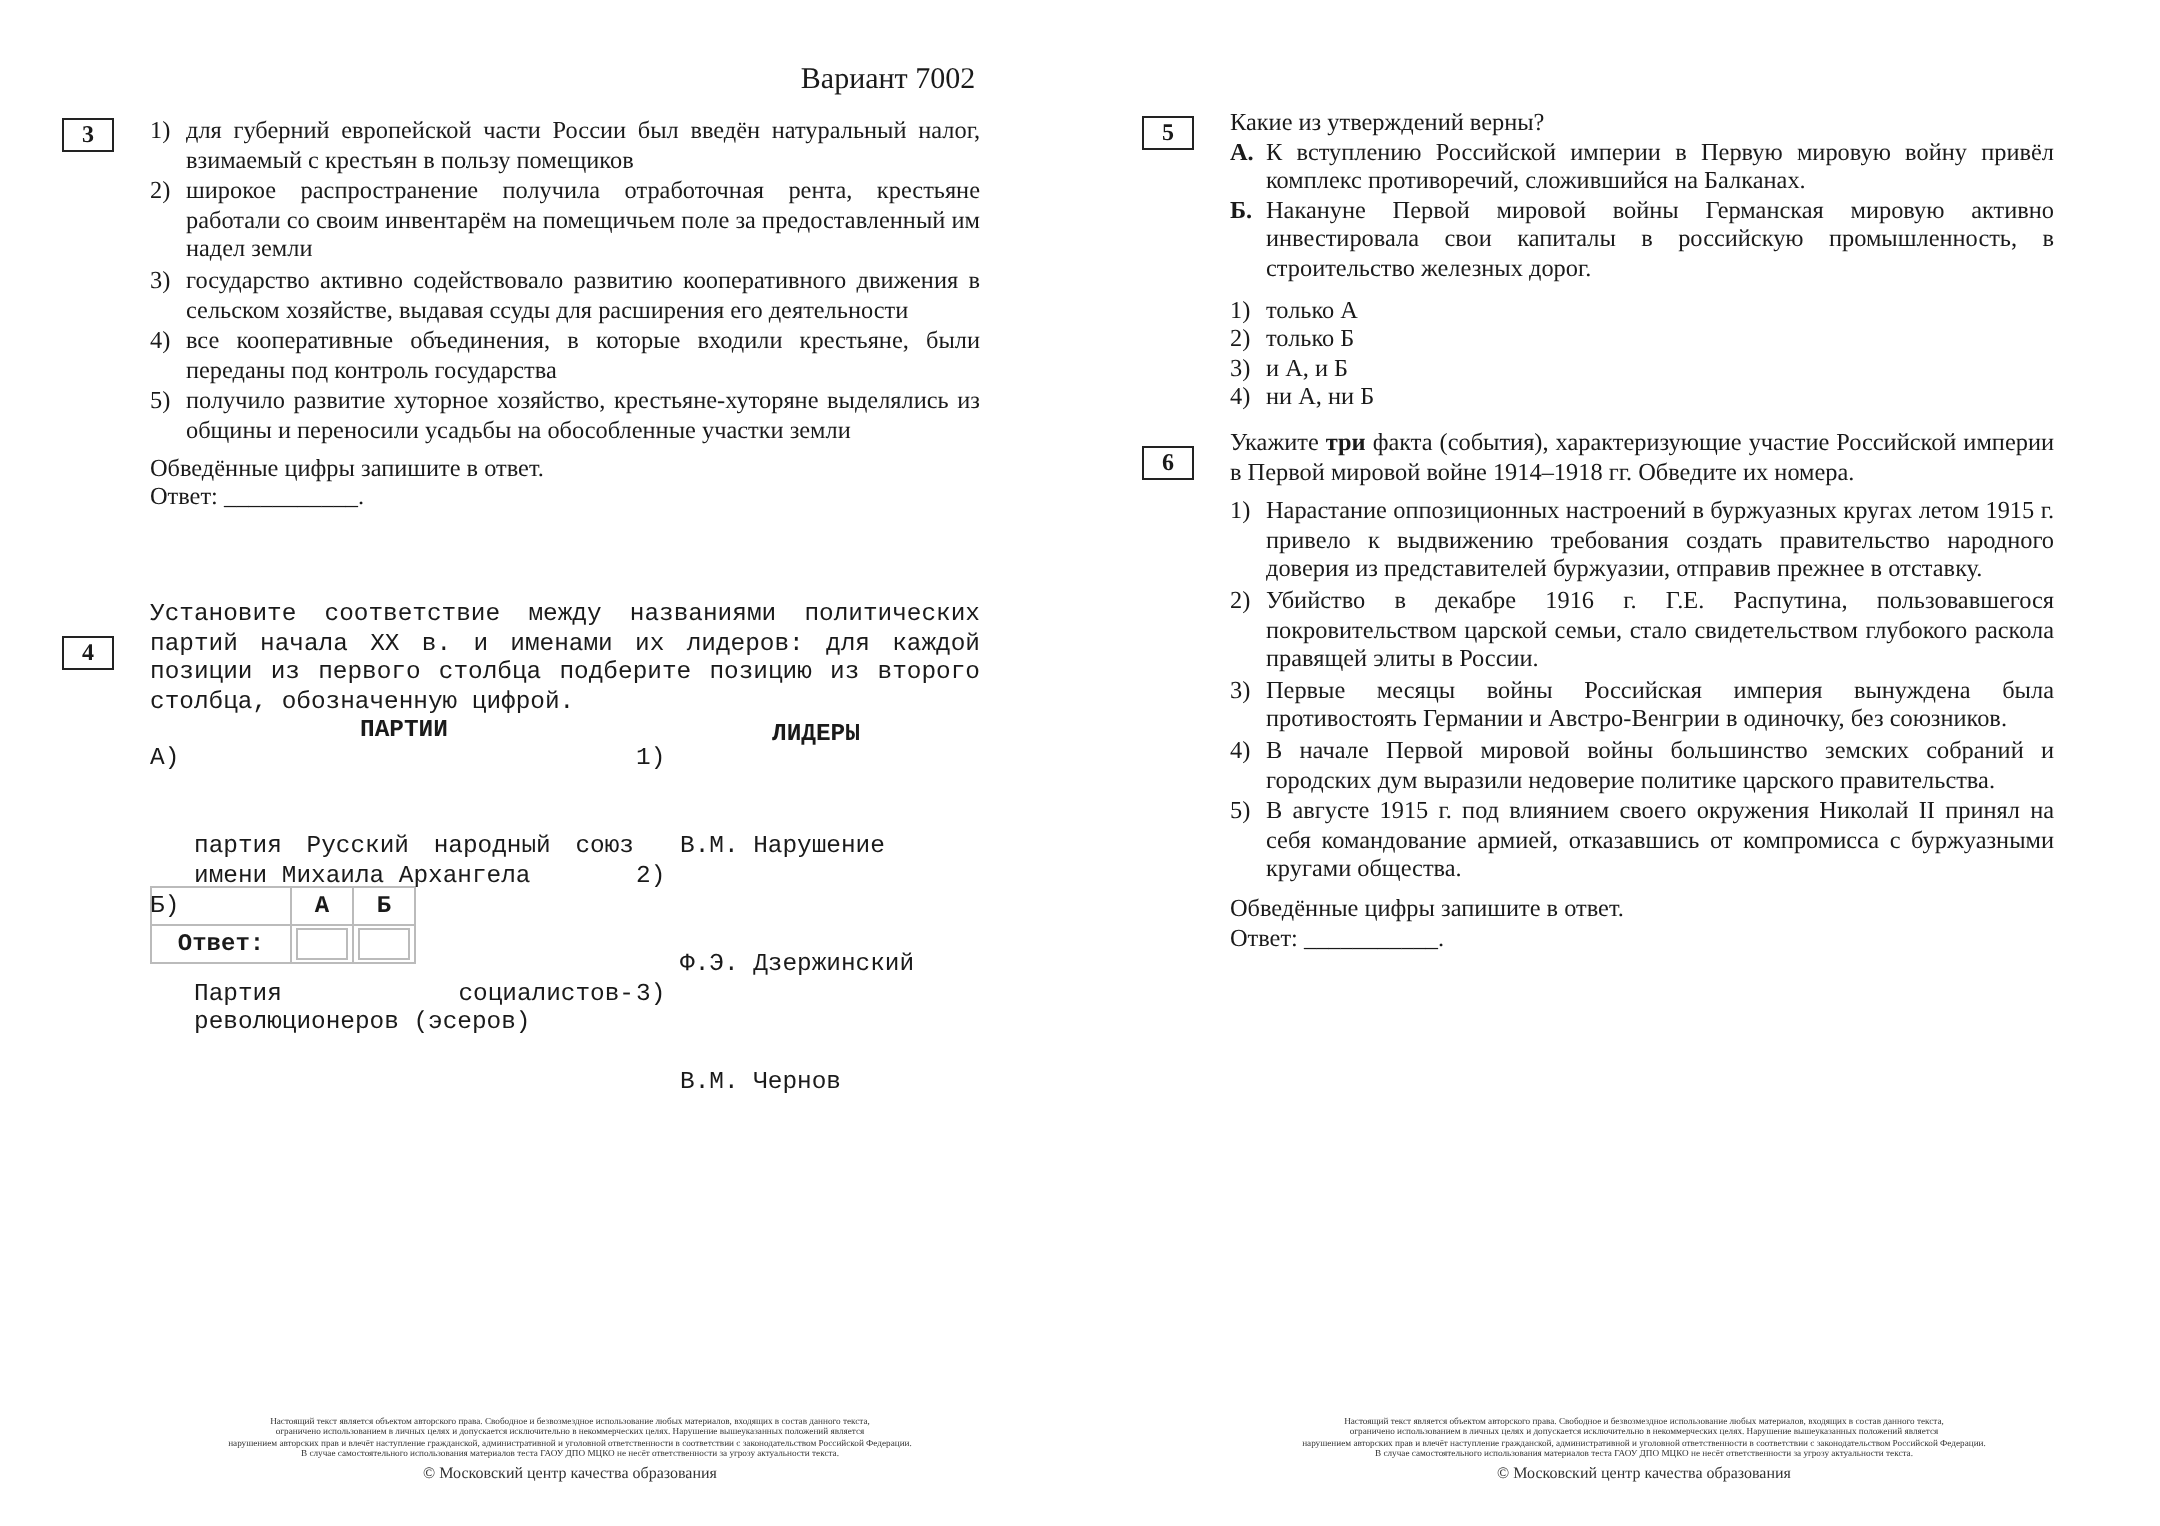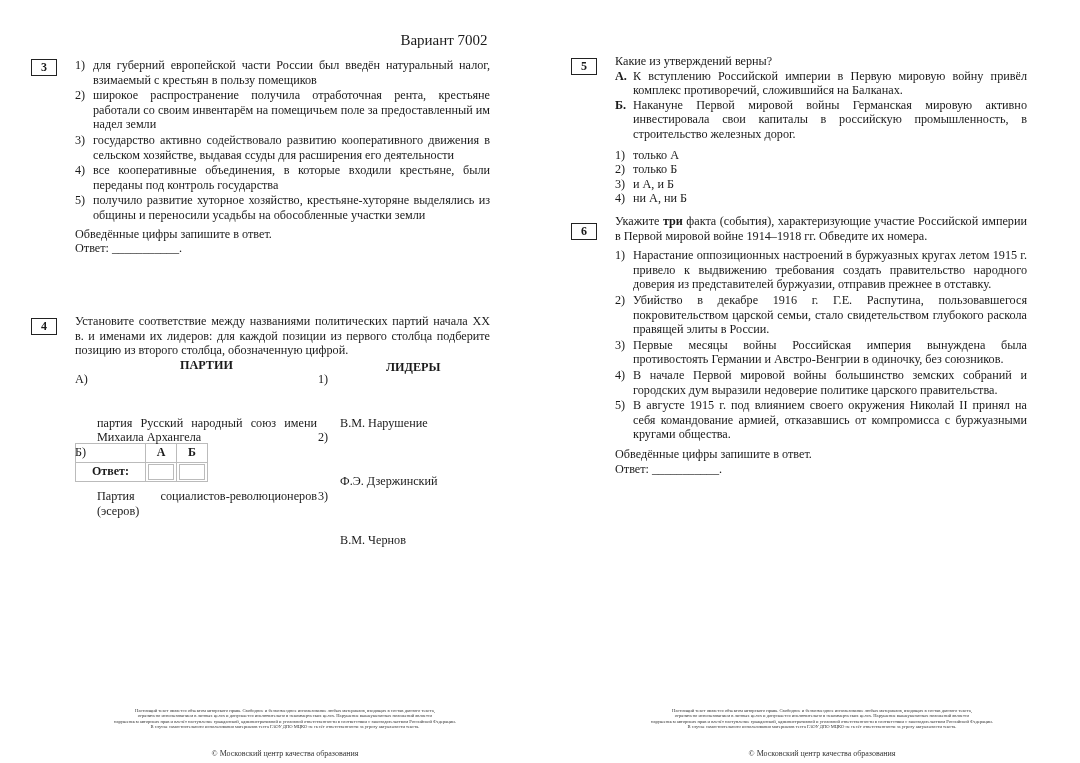--- a/index.html
+++ b/index.html
@@ -33,21 +33,21 @@
   .match .row .t { flex: 1; text-align: justify; margin-top: 44px; }
 
   table.ans { border-collapse: collapse; margin-top: 3px; }
   table.ans td { border: 1px solid #bbb; height: 19px; font-weight: bold; text-align: center; font-size: 12px; }
   table.ans td.label { width: 70px; }
   table.ans td.cell { width: 31px; }
   table.ans .box { display: inline-block; width: 26px; height: 16px; border: 1px solid #bbb; vertical-align: middle; }
 
   .footer { position: absolute; top: 708px; text-align: center; color: #333; }
   .footer .small { font-size: 4.6px; line-height: 5.4px; }
-  .footer .copy { font-size: 8px; line-height: 10px; margin-top: 19px; }
+  .footer .copy { font-size: 8px; line-height: 10px; margin-top: 2px; }
 </style>
 </head>
 <body>
 
 <div class="title">Вариант 7002</div>
 
 <div class="task" style="left:0;top:0;">
   <div class="task-num" style="left:31px;top:59px;">3</div>
   <div class="task-body" style="left:75px;top:54px;width:415px;">
     <div class="list">
@@ -72,21 +72,21 @@
           <span class="t">получило развитие хуторное хозяйство, крестьяне-хуторяне выделялись из общины и переносили усадьбы на обособленные участки земли</span>
         </div>
     </div>
     <p style="margin-top:4px;">Обведённые цифры запишите в ответ.</p>
     <p class="answer-line">Ответ: ___________.</p>
   </div>
 </div>
 
 <div class="task" style="left:0;top:0;">
   <div class="task-num" style="left:31px;top:318px;">4</div>
-  <div class="task-body" style="left:75px;top:314px;width:415px;">
+  <div class="task-body" style="left:75px;top:300px;width:415px;font-family:Liberation Mono, monospace;">
     <p>Установите соответствие между названиями политических партий начала XX в. и именами их лидеров: для каждой позиции из первого столбца подберите позицию из второго столбца, обозначенную цифрой.</p>
     <div class="match">
       <div class="h-left">ПАРТИИ</div>
       <div class="h-right">ЛИДЕРЫ</div>
       <div class="col-left">
         <div class="row">
             <span class="n">А)</span>
             <span class="t">партия Русский народный союз имени Михаила Архангела</span>
           </div>
         <div class="row">

